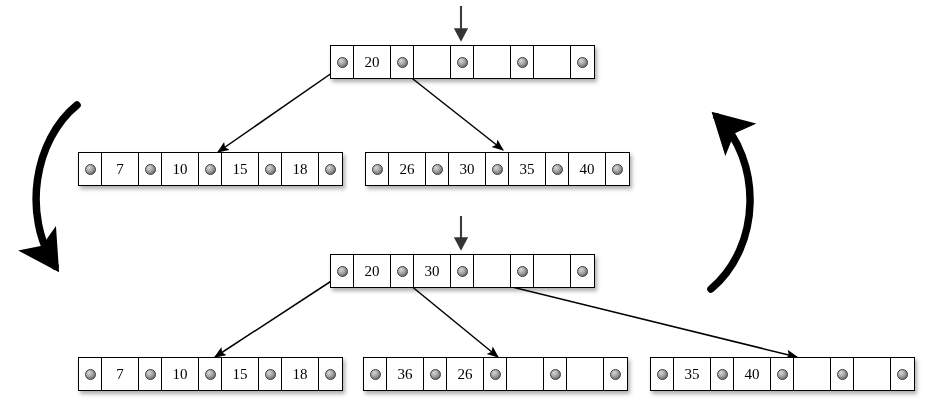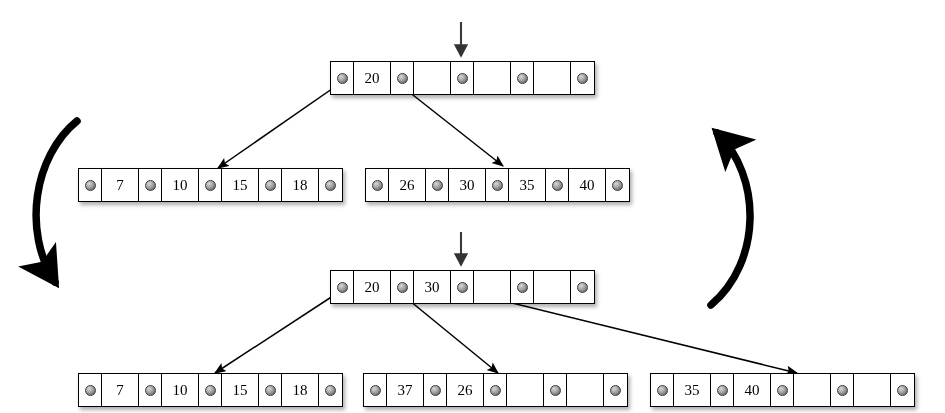--- a/index.html
+++ b/index.html
@@ -3,21 +3,21 @@
 <meta charset="utf-8">
 <style>
   html,body{margin:0;padding:0;}
   body{
     width:945px;height:413px;
     background:#ffffff;
     font-family:"Liberation Serif", serif;
     overflow:hidden;
     position:relative;
   }
-  #stage{position:absolute;left:0;top:16px;width:945px;height:364px;text-decoration:underline;}
+  #stage{position:absolute;left:0;top:0;width:945px;height:364px;text-decoration:underline;}
   .edge-layer{position:absolute;left:0;top:0;width:945px;height:413px;pointer-events:none;}
 
   
   .node{
     position:absolute;
     display:flex;
     border:1.6px solid #000;
     background:#ffffff;
     box-sizing:border-box;
     box-shadow:2px 3px 4px rgba(0,0,0,0.32);
@@ -206,21 +206,21 @@
     <div class="cell key">18</div>
     <div class="cell ptr">
         <span class="dot"></span>
       </div>
   </div>
 
   <div class="node" style="left:363px;top:357px;">
     <div class="cell ptr">
         <span class="dot"></span>
       </div>
-    <div class="cell key">37</div>
+    <div class="cell key">36</div>
     <div class="cell ptr">
         <span class="dot"></span>
       </div>
     <div class="cell key">26</div>
     <div class="cell ptr">
         <span class="dot"></span>
       </div>
     <div class="cell key empty"></div>
     <div class="cell ptr">
         <span class="dot"></span>

